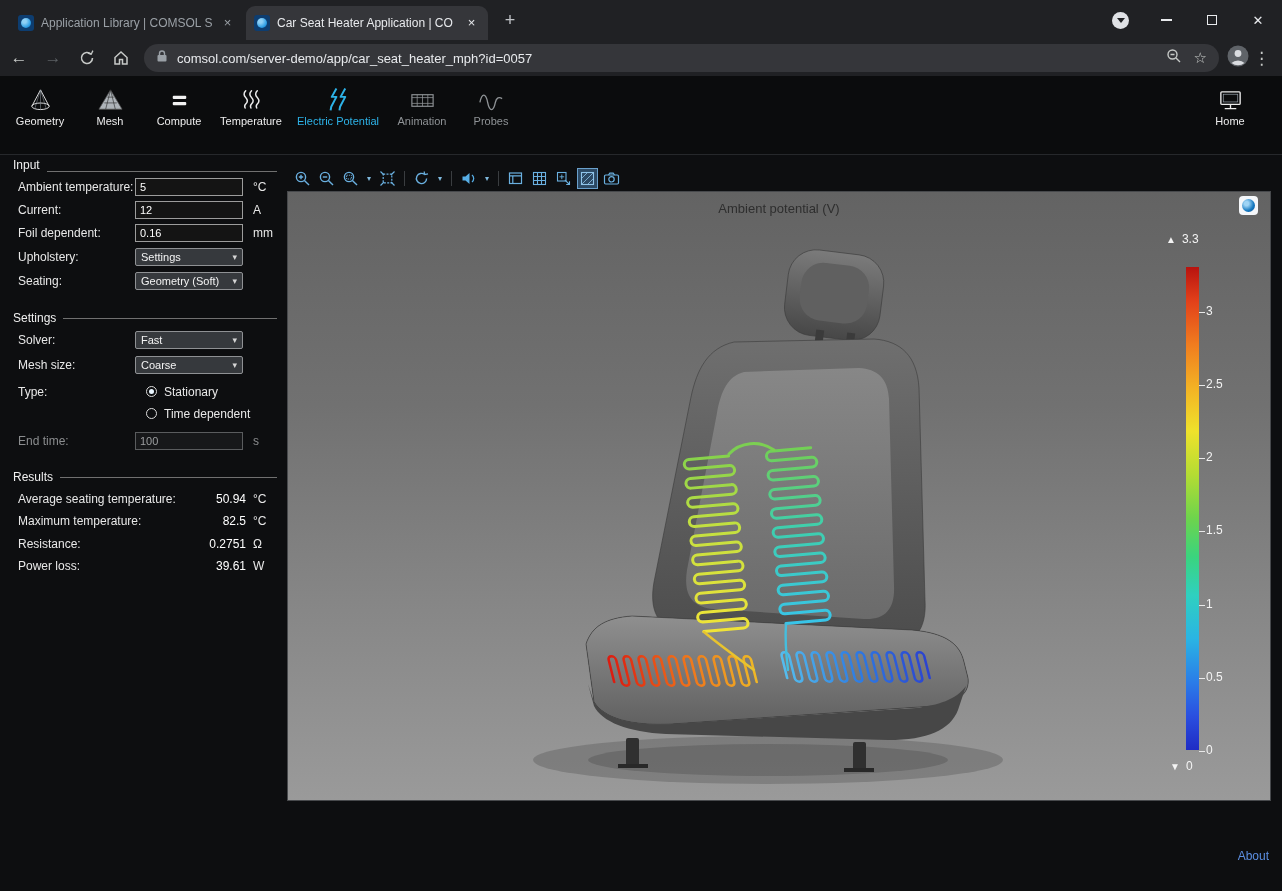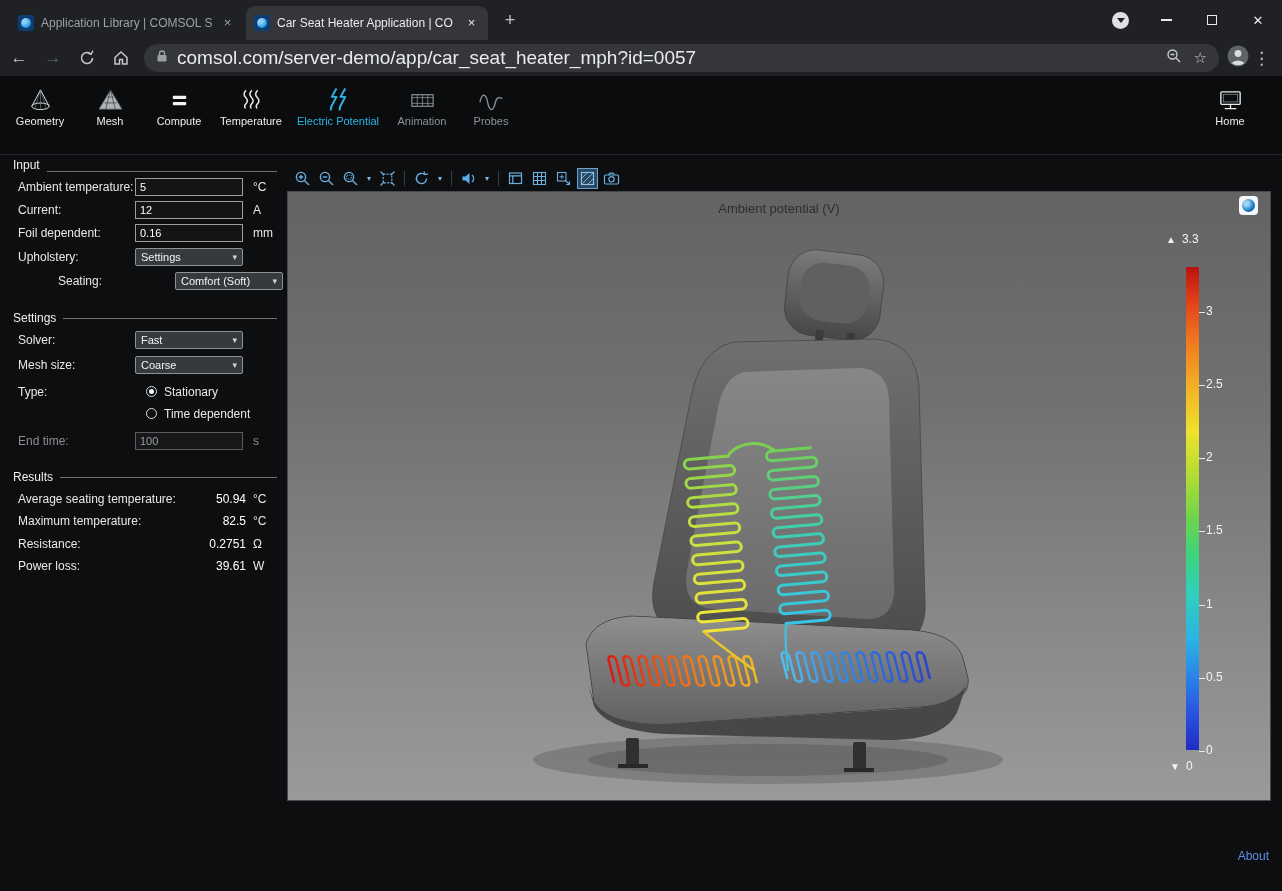--- a/index.html
+++ b/index.html
@@ -19,21 +19,21 @@
   .wctl{position:absolute;top:0;width:46px;height:40px;display:flex;align-items:center;justify-content:center;color:#e8eaed}
   .min-glyph{width:11px;height:1.5px;background:#e8eaed}
   .max-glyph{width:10px;height:10px;border:1.2px solid #e8eaed}
   .x-glyph{font-size:13px}
 
   
   .navbar{position:absolute;top:40px;left:0;width:1282px;height:36px;background:#202124;display:flex;align-items:center}
   .navicon{width:30px;height:30px;margin-left:4px;display:flex;align-items:center;justify-content:center;color:#c6c9c7;font-size:17px}
   .navicon.disabled{color:#5c6064}
   .omnibox{flex:1;height:28px;margin:0 8px;background:#35363a;border-radius:14px;display:flex;align-items:center;padding:0 12px}
-  .url{color:#e8eaed;font-size:19px;margin-left:9px;flex:1;white-space:nowrap;overflow:hidden}
+  .url{color:#e8eaed;font-size:13px;margin-left:9px;flex:1;white-space:nowrap;overflow:hidden}
   .omni-right{display:flex;align-items:center;gap:12px;margin-left:auto;color:#c6c9c7}
   .star{font-size:15px;color:#c6c9c7}
   .menu-dots{color:#c6c9c7;font-size:17px;margin:0 12px 0 4px}
 
   
   .ribbon{position:absolute;top:76px;left:0;width:1282px;height:78px;background:#0b0c0d}
   .rbtn{position:absolute;top:9px;height:62px;display:flex;flex-direction:column;align-items:center;gap:0}
   .ricon{height:30px;display:flex;align-items:center;justify-content:center}
   .rlabel{font-size:11px;color:#ededed;white-space:nowrap}
   .rbtn.active .rlabel{color:#2db3e8}
@@ -250,24 +250,24 @@
     <input class="tin" value="0.16" style="">
     <span class="unit">mm</span>
   </div>
   <div class="srow" style="top:94px;">
     <span class="slabel">Upholstery:</span>
     <div class="sel">
       <span>Settings</span>
       <span class="caret">▾</span>
     </div>
   </div>
-  <div class="srow" style="top:118px;margin-left:40px;">
+  <div class="srow" style="top:118px;">
     <span class="slabel">Seating:</span>
     <div class="sel">
-      <span>Comfort (Soft)</span>
+      <span>Geometry (Soft)</span>
       <span class="caret">▾</span>
     </div>
   </div>
 
   <div class="sechead" style="top:157px;">
       <span>Settings</span>
     </div>
 
   <div class="srow" style="top:177px;">
     <span class="slabel">Solver:</span>

